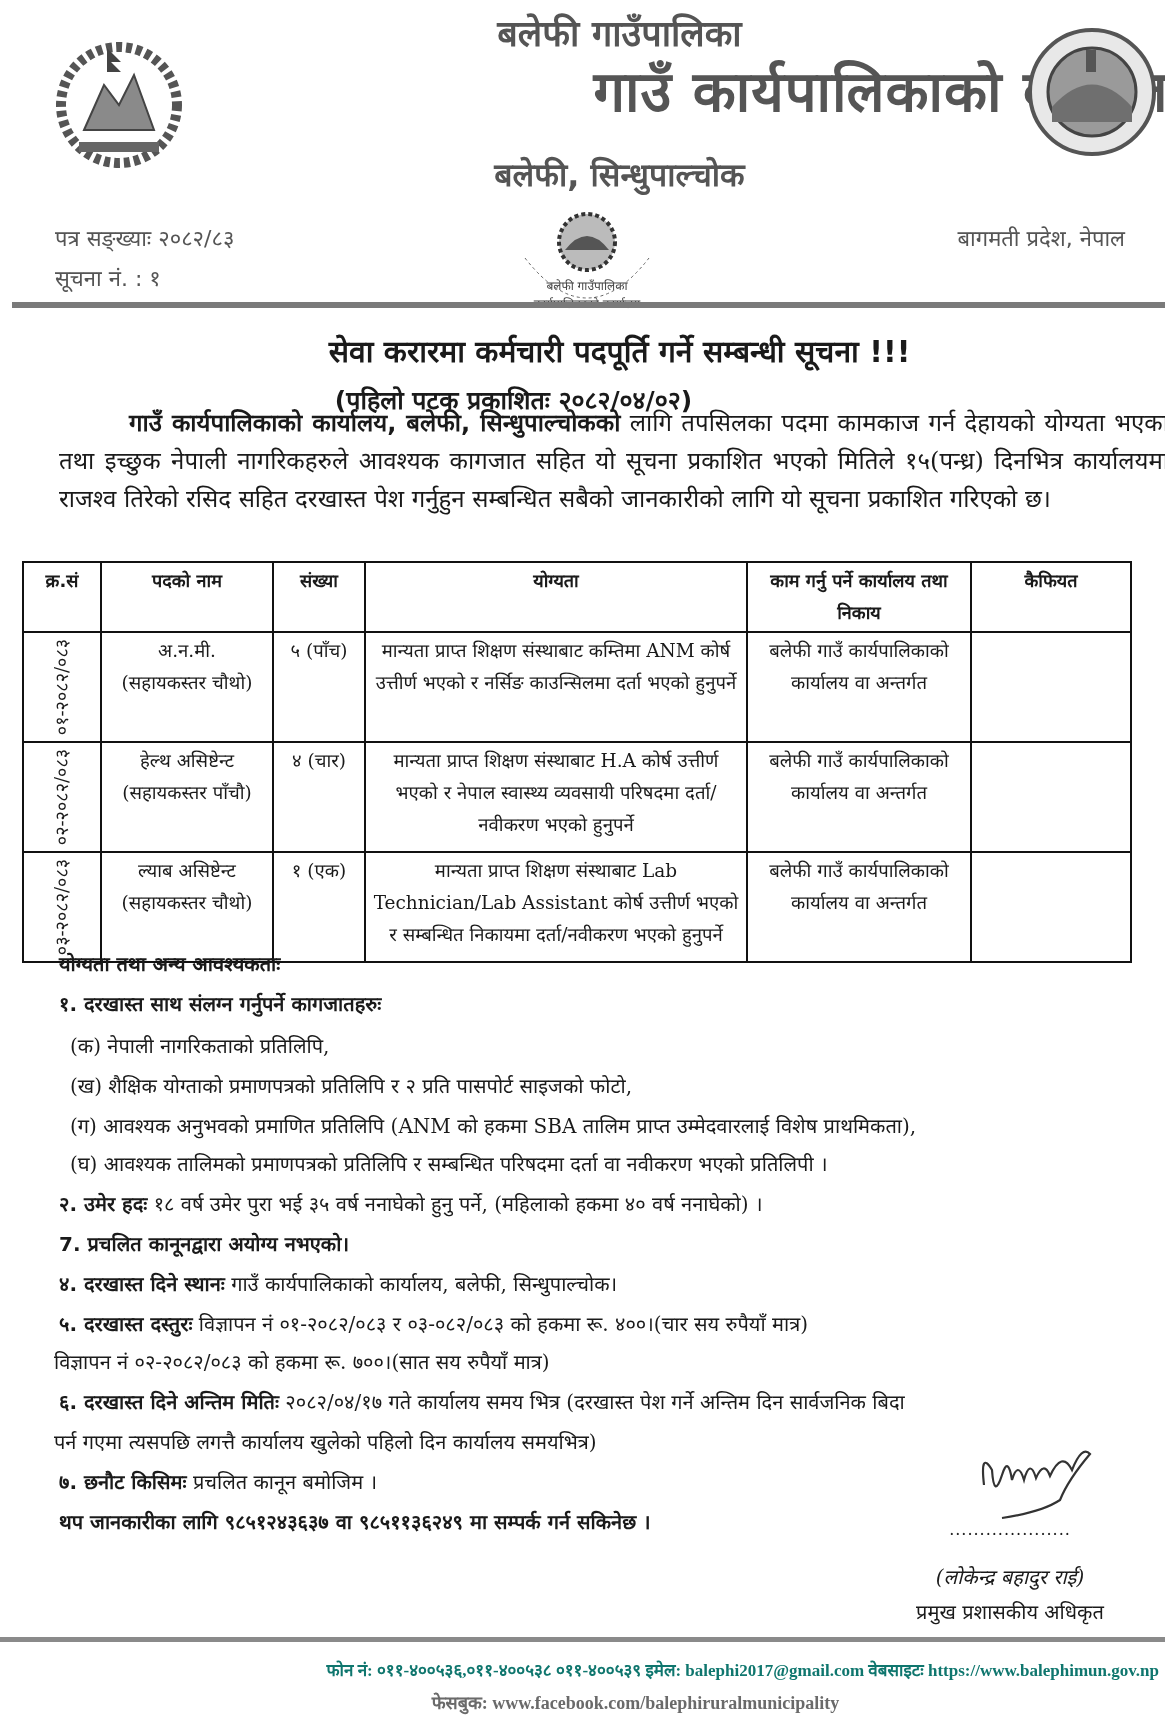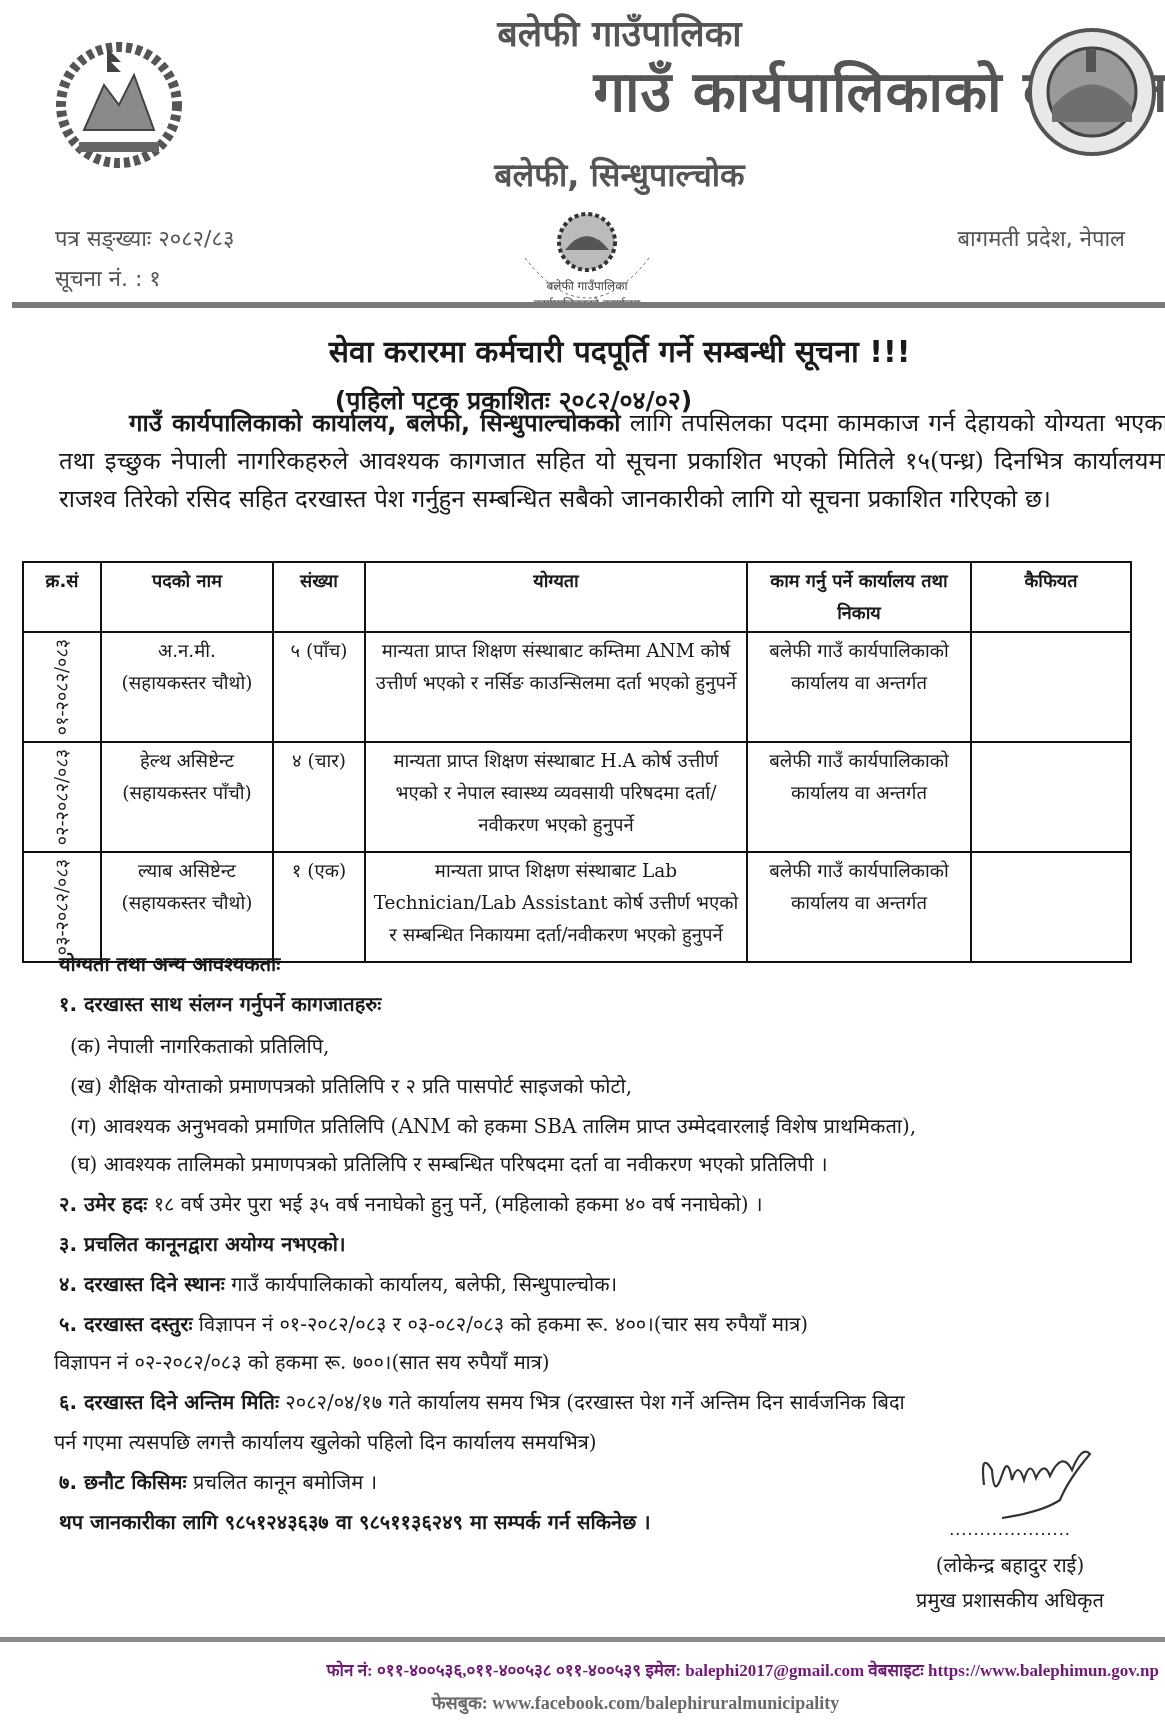--- a/index.html
+++ b/index.html
@@ -22,21 +22,21 @@
   table.posts th { font-weight:bold; font-family:"DejaVu Sans", sans-serif; font-size:18px; height:62px; }
   table.posts td.sn { width:50px; padding:0; position:relative; }
   .sn-rot { position:absolute; left:0; top:0; width:100%; height:100%; display:flex; align-items:center; justify-content:center; }
   .sn-rot span { transform:rotate(-90deg); white-space:nowrap; display:block; font-size:18px; line-height:22px; text-align:center; }
   table.posts tr.row td { height:104px; }
   .req { left:22px; width:1120px; font-size:20px; }
   .req-line { position:absolute; white-space:nowrap; }
   .bold { font-weight:bold; font-family:"DejaVu Sans", sans-serif; }
   .sig-area { right:40px; top:1440px; width:230px; text-align:center; }
   .footer-rule { left:0; width:1165px; top:1637px; height:5px; background:#8a8a8a; }
-  .footer1 { left:0; width:1165px; top:1658px; text-align:right; padding-right:6px; box-sizing:border-box; font-size:17px; color:#701a75; font-weight:bold; font-family:"Liberation Serif", serif; }
+  .footer1 { left:0; width:1165px; top:1658px; text-align:right; padding-right:6px; box-sizing:border-box; font-size:17px; color:#0f766e; font-weight:bold; font-family:"Liberation Serif", serif; }
   .footer2 { left:0; width:1165px; top:1690px; text-align:center; font-size:18px; color:#6a6a6a; font-weight:bold; font-family:"Liberation Serif", serif;margin-left:16px; }
 </style>
 </head>
 <body>
 
 <div class="abs" style="left:12px;top:30px;">
   <svg class="logo" viewBox="0 0 140 140" width="140" height="140">
     <circle cx="70" cy="75" r="58" fill="none" stroke="#555" stroke-width="10" stroke-dasharray="6 4"></circle>
     <path d="M35 100 L55 55 L70 75 L85 45 L105 100 Z" fill="#8a8a8a" stroke="#444" stroke-width="2"></path>
     <path d="M58 18 L58 42 L72 42 L62 32 L72 32 Z" fill="#444"></path>
@@ -139,36 +139,36 @@
 </table>
 
 <div class="abs req" style="top:950px;">
   <div class="req-line bold" style="top:0;">योग्यता तथा अन्य आवश्यकताः</div>
   <div class="req-line bold" style="top:40px;">१. दरखास्त साथ संलग्न गर्नुपर्ने कागजातहरुः</div>
   <div class="req-line" style="top:82px;left:48px;">(क) नेपाली नागरिकताको प्रतिलिपि,</div>
   <div class="req-line" style="top:122px;left:48px;">(ख) शैक्षिक योग्ताको प्रमाणपत्रको प्रतिलिपि र २ प्रति पासपोर्ट साइजको फोटो,</div>
   <div class="req-line" style="top:162px;left:48px;">(ग) आवश्यक अनुभवको प्रमाणित प्रतिलिपि (ANM को हकमा SBA तालिम प्राप्त उम्मेदवारलाई विशेष प्राथमिकता),</div>
   <div class="req-line" style="top:200px;left:48px;">(घ) आवश्यक तालिमको प्रमाणपत्रको प्रतिलिपि र सम्बन्धित परिषदमा दर्ता वा नवीकरण भएको प्रतिलिपी ।</div>
   <div class="req-line" style="top:240px;"><span class="bold">२. उमेर हदः</span><span> १८ वर्ष उमेर पुरा भई ३५ वर्ष ननाघेको हुनु पर्ने, (महिलाको हकमा ४० वर्ष ननाघेको) ।</span></div>
-  <div class="req-line bold" style="top:280px;">३. प्रचलित कानूनद्वारा अयोग्य नभएको।</div>
+  <div class="req-line bold" style="top:280px;">7. प्रचलित कानूनद्वारा अयोग्य नभएको।</div>
   <div class="req-line" style="top:320px;"><span class="bold">४. दरखास्त दिने स्थानः</span><span> गाउँ कार्यपालिकाको कार्यालय, बलेफी, सिन्धुपाल्चोक।</span></div>
   <div class="req-line" style="top:360px;"><span class="bold">५. दरखास्त दस्तुरः</span><span> विज्ञापन नं ०१-२०८२/०८३ र ०३-०८२/०८३ को हकमा रू. ४००।(चार सय रुपैयाँ मात्र)</span></div>
   <div class="req-line" style="top:398px;left:32px;">विज्ञापन नं ०२-२०८२/०८३ को हकमा रू. ७००।(सात सय रुपैयाँ मात्र)</div>
   <div class="req-line" style="top:438px;"><span class="bold">६. दरखास्त दिने अन्तिम मितिः</span><span> २०८२/०४/१७ गते कार्यालय समय भित्र (दरखास्त पेश गर्ने अन्तिम दिन सार्वजनिक बिदा</span></div>
   <div class="req-line" style="top:478px;left:32px;">पर्न गएमा त्यसपछि लगत्तै कार्यालय खुलेको पहिलो दिन कार्यालय समयभित्र)</div>
   <div class="req-line" style="top:518px;"><span class="bold">७. छनौट किसिमः</span><span> प्रचलित कानून बमोजिम ।</span></div>
   <div class="req-line bold" style="top:558px;">थप जानकारीका लागि ९८५१२४३६३७ वा ९८५११३६२४९ मा सम्पर्क गर्न सकिनेछ ।</div>
 </div>
 
 <div class="abs" style="left:935px;top:1440px;">
   <svg viewBox="0 0 140 80" width="140" height="80">
     <path d="M12 45 Q8 10 20 30 Q22 60 30 35 Q36 15 40 40 Q46 20 52 40 Q58 18 64 38 Q72 20 78 36 Q90 10 100 30 Q110 5 118 14 Q96 40 88 60 Q70 72 30 78" fill="none" stroke="#333" stroke-width="2.2"></path>
   </svg>
 </div>
 <div class="abs sig-area" style="top:1520px;">
   <div style="font-size:16px;letter-spacing:1px;">....................</div>
-  <div style="font-size:20px;margin-top:12px;">(लोकेन्द्र बहादुर राई)</div>
+  <div style="font-size:20px;margin-top:24px;font-style:italic;">(लोकेन्द्र बहादुर राई)</div>
   <div style="font-size:20px;margin-top:8px;">प्रमुख प्रशासकीय अधिकृत</div>
 </div>
 
 <div class="abs footer-rule"></div>
 <div class="abs footer1">फोन नं: ०११-४००५३६,०११-४००५३८ ०११-४००५३९ इमेल: balephi2017@gmail.com वेबसाइटः https://www.balephimun.gov.np</div>
 <div class="abs footer2">फेसबुक: www.facebook.com/balephiruralmunicipality</div>
 
 </body></html>

